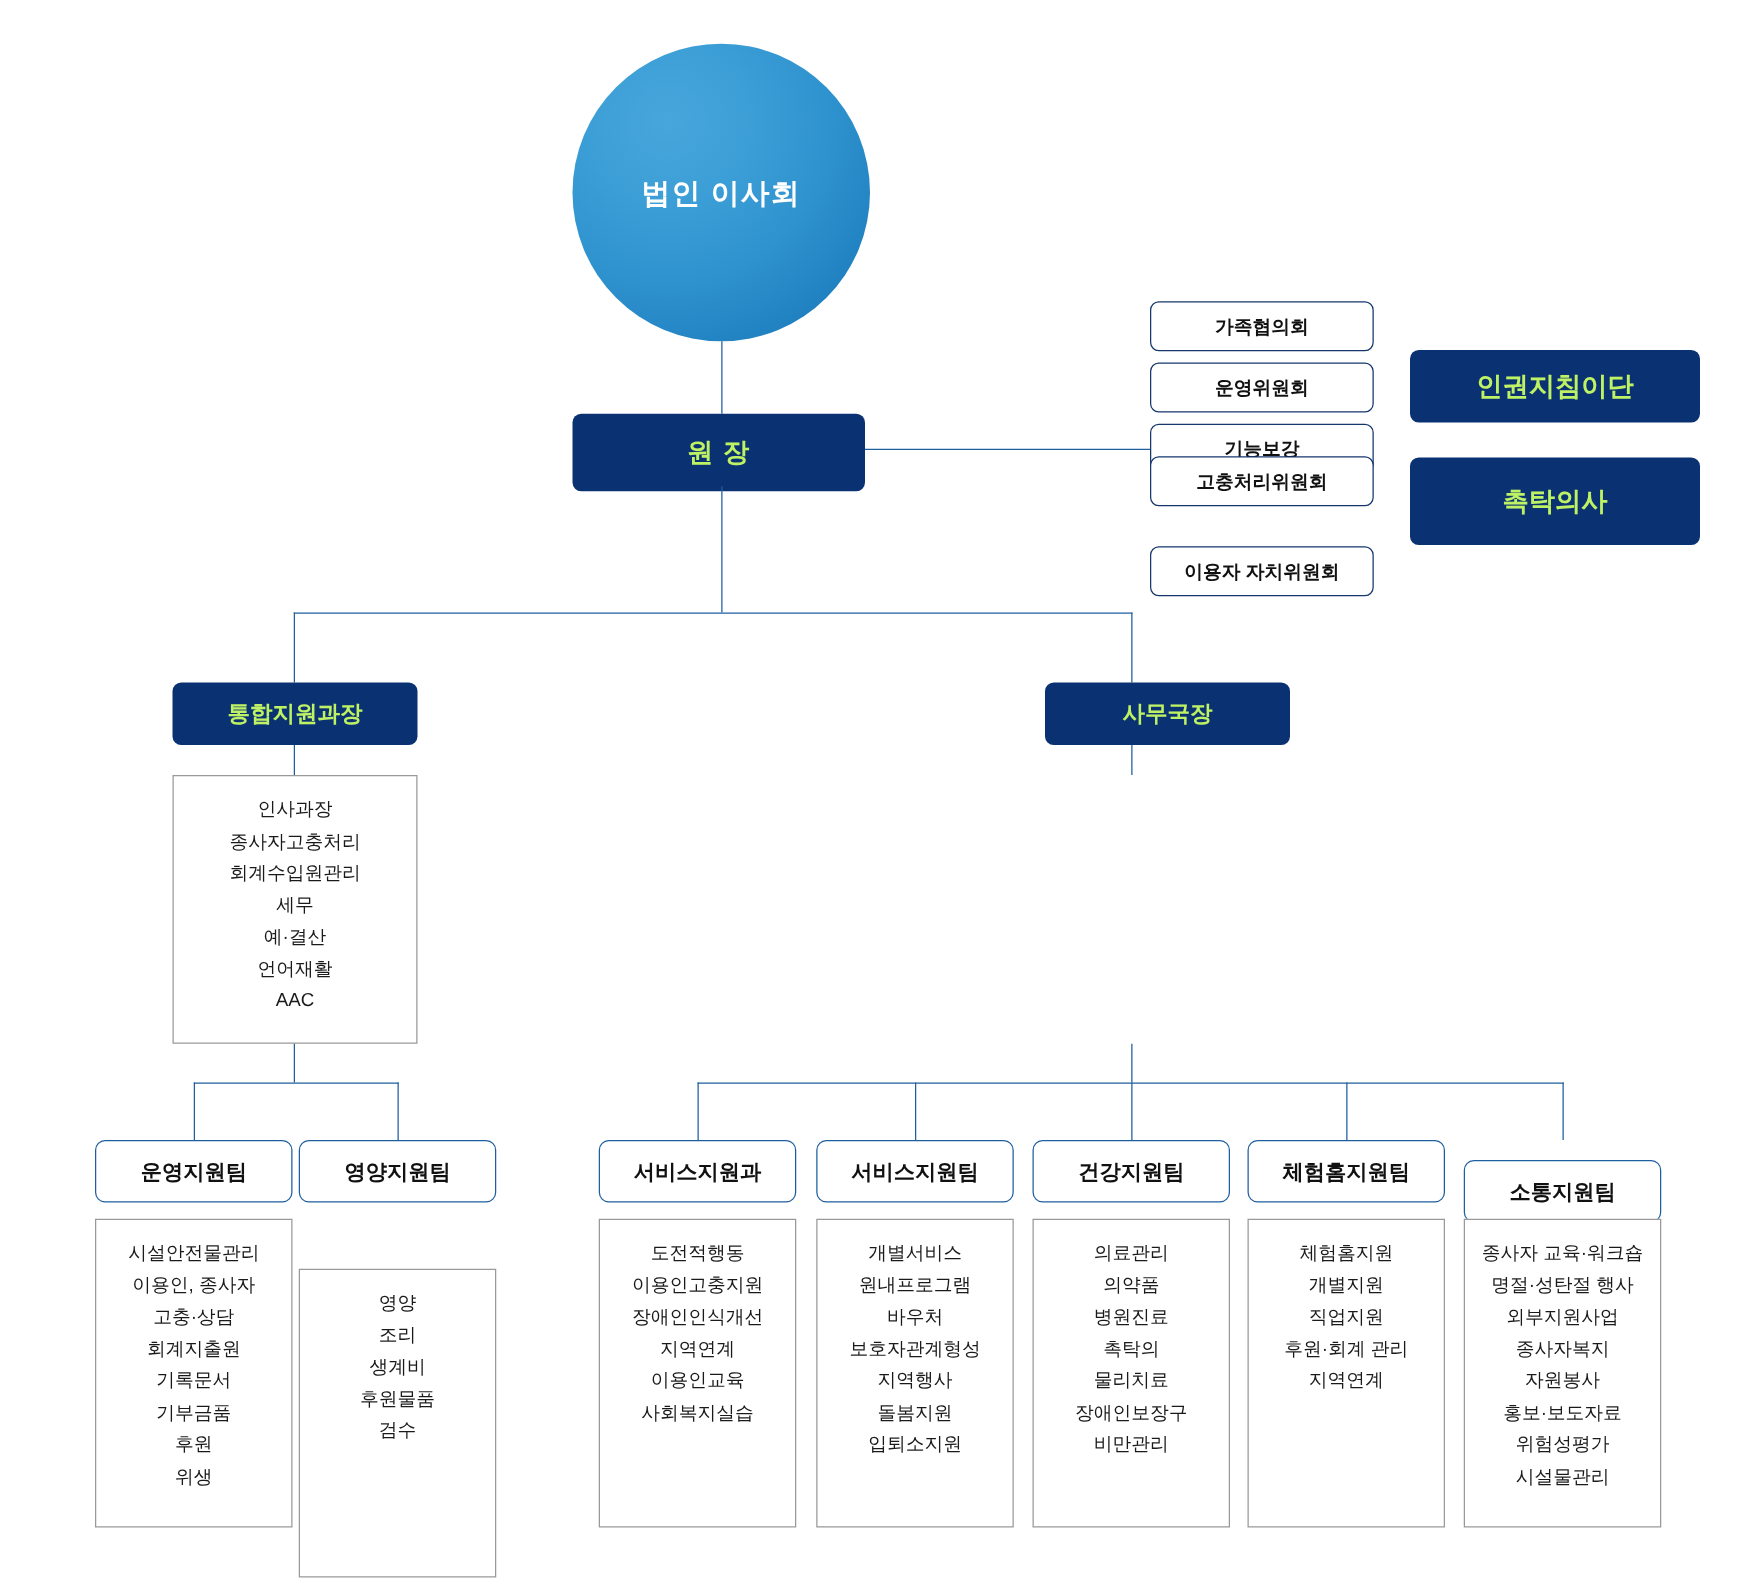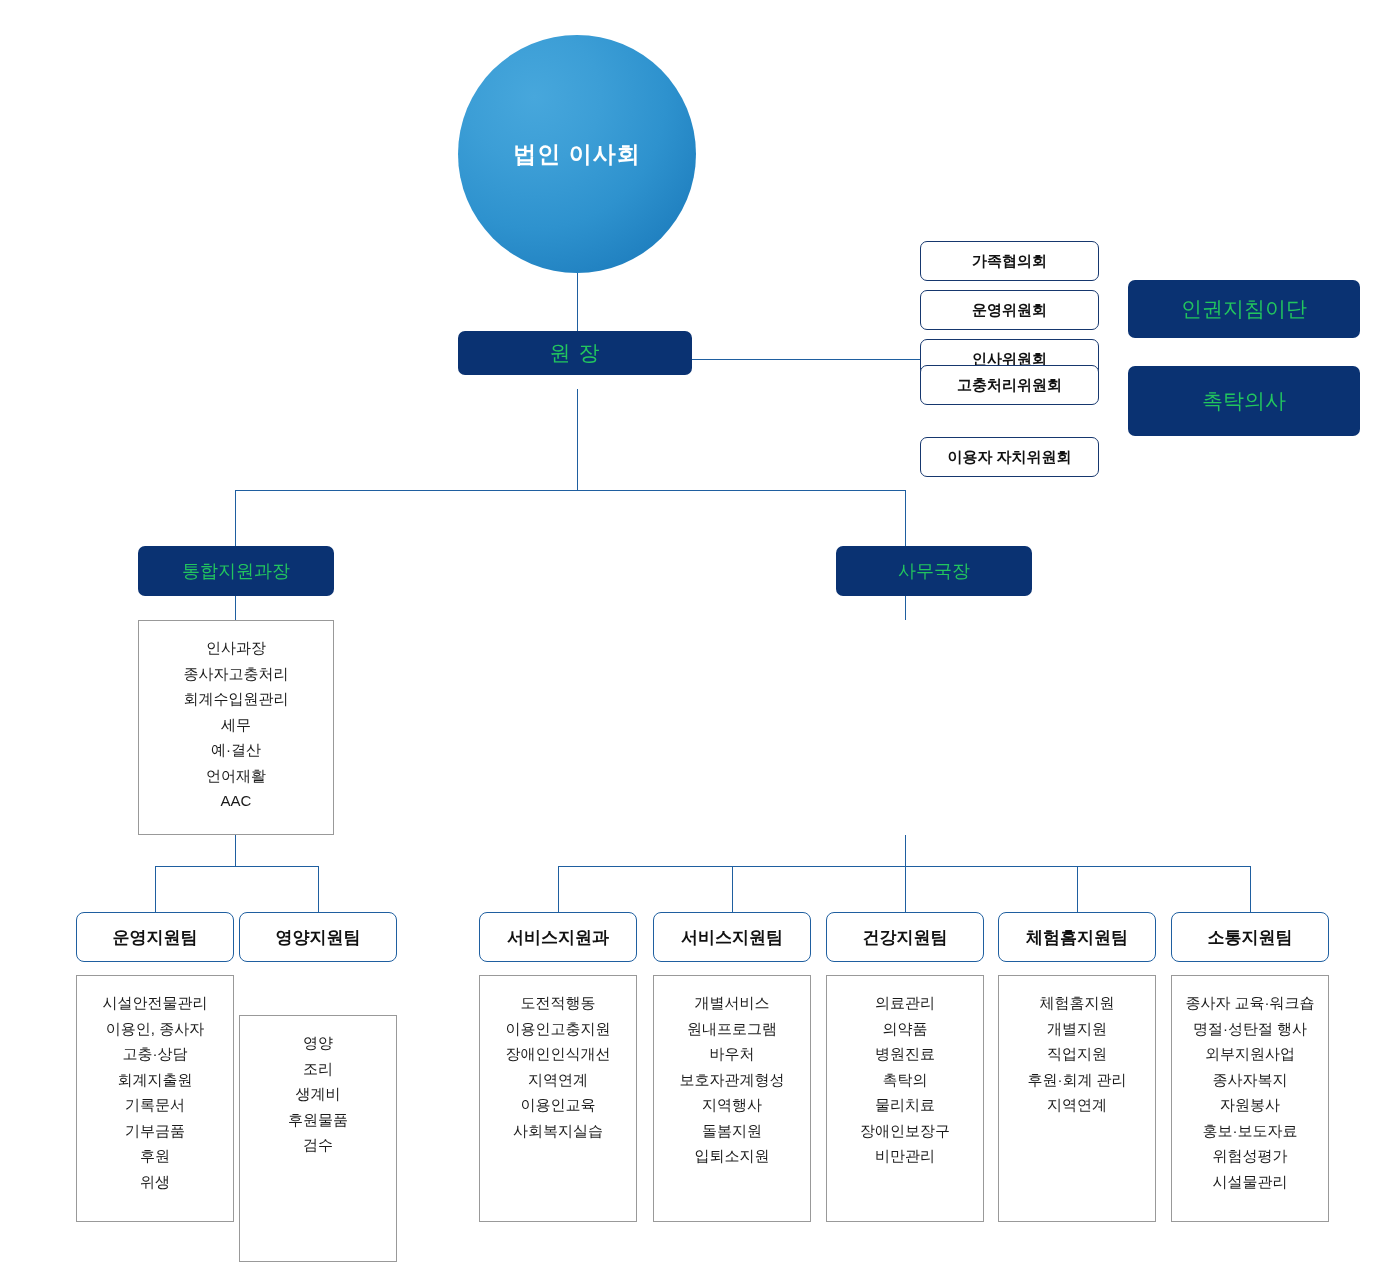--- a/index.html
+++ b/index.html
@@ -49,24 +49,24 @@
   .navy-box {
     position: absolute;
     background: #0A3272;
     border-radius: 7px;
     display: flex;
     align-items: center;
     justify-content: center;
     box-sizing: border-box;
   }
   .navy-box span {
-    color: #22c55e;
-    font-weight: normal;
-  }
-  #box-director { left: 458px; top: 331px; width: 234px; height: 44px; }
+    color: #bef264;
+    font-weight: bold;
+  }
+  #box-director { left: 458px; top: 331px; width: 234px; height: 62px; }
   #box-director span { font-size: 21px; letter-spacing: 1px; }
   #box-integrated { left: 138px; top: 546px; width: 196px; height: 50px; }
   #box-integrated span { font-size: 18px; }
   #box-secretariat { left: 808px; top: 546px; width: 196px; height: 50px; margin-left: 28px; }
   #box-secretariat span { font-size: 18px; }
   #box-human-rights { left: 1128px; top: 280px; width: 232px; height: 58px; }
   #box-human-rights span { font-size: 21px; }
   #box-contract-doctor { left: 1128px; top: 366px; width: 232px; height: 70px; }
   #box-contract-doctor span { font-size: 21px; }
 
@@ -145,21 +145,21 @@
 
   <div class="line h" style="left:692px; top:359px; width:228px;"></div>
 
   <div class="committee-box" style="top:241px;">
     <span>가족협의회</span>
   </div>
   <div class="committee-box" style="top:290px;">
     <span>운영위원회</span>
   </div>
   <div class="committee-box" style="top:339px;">
-    <span>인사위원회</span>
+    <span>기능보강</span>
   </div>
   <div class="committee-box" style="top:365px;">
     <span>고충처리위원회</span>
   </div>
   <div class="committee-box" style="top:437px;">
     <span>이용자 자치위원회</span>
   </div>
 
   <div class="navy-box" id="box-human-rights">
     <span>인권지침이단</span>
@@ -217,21 +217,21 @@
   </div>
   <div class="team-head" style="left:653px; width:158px;">
     <span>서비스지원팀</span>
   </div>
   <div class="team-head" style="left:826px; width:158px;">
     <span>건강지원팀</span>
   </div>
   <div class="team-head" style="left:998px; width:158px;">
     <span>체험홈지원팀</span>
   </div>
-  <div class="team-head" style="left:1171px; width:158px;">
+  <div class="team-head" style="left:1171px; width:158px;margin-top:16px;">
     <span>소통지원팀</span>
   </div>
 
   <div class="detail-box team-detail" style="left:76px; width:158px;">
     <div class="item">시설안전물관리</div>
     <div class="item">이용인, 종사자</div>
     <div class="item">고충·상담</div>
     <div class="item">회계지출원</div>
     <div class="item">기록문서</div>
     <div class="item">기부금품</div>

